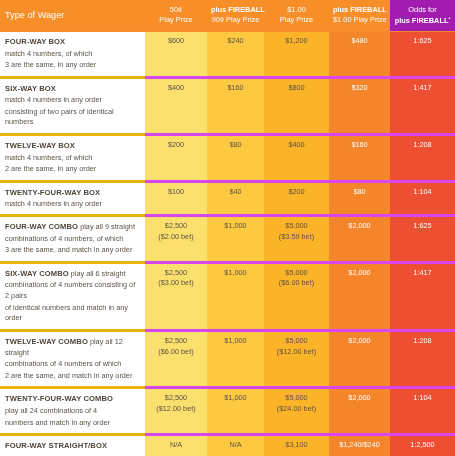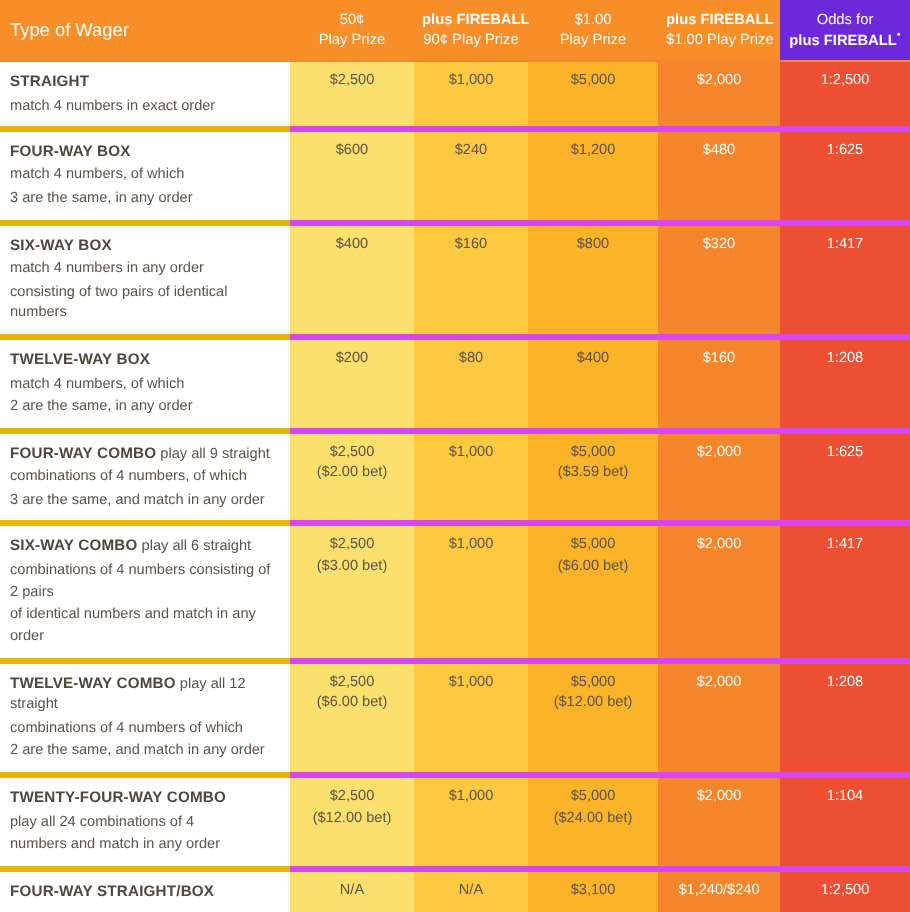--- a/index.html
+++ b/index.html
@@ -33,21 +33,21 @@
     vertical-align: top;
     text-align: center;
     white-space: nowrap;
   }
   thead th.h-wager {
     text-align: left;
     padding-left: 5px;
     font-size: 9.2px;
     vertical-align: middle;
   }
-  thead th.h-odds { background: #6d28d9; }
+  thead th.h-odds { background: #a21caf; }
   thead th .b { font-weight: bold; }
   thead th .ln { display: block; text-align: center; }
   sup.tm { font-size: 5.5px; vertical-align: super; }
 
   
   tbody td {
     vertical-align: top;
     font-size: 7.3px;
     line-height: 1.45;
     padding: 4px 4px 4px 4px;
@@ -114,38 +114,20 @@
           <span class="ln">$1.00 Play Prize</span>
         </th>
         <th class="h-odds">
           <span class="ln">Odds for</span>
           <span class="ln"><span class="b">plus FIREBALL</span><sup class="tm">•</sup></span>
         </th>
       </tr>
   </thead>
   <tbody>
       <tr>
-        <td class="wager"><span class="title">STRAIGHT</span><span class="desc">match 4 numbers in exact order</span></td>
-        <td class="p50">
-          <span class="sub">$2,500</span>
-        </td>
-        <td class="fb50">
-          <span class="sub">$1,000</span>
-        </td>
-        <td class="p100">
-          <span class="sub">$5,000</span>
-        </td>
-        <td class="fb100">
-          <span class="sub">$2,000</span>
-        </td>
-        <td class="odds">
-          <span class="sub">1:2,500</span>
-        </td>
-      </tr>
-      <tr>
         <td class="wager"><span class="title">FOUR-WAY BOX</span><span class="desc">match 4 numbers, of which</span><span class="desc">3 are the same, in any order</span></td>
         <td class="p50">
           <span class="sub">$600</span>
         </td>
         <td class="fb50">
           <span class="sub">$240</span>
         </td>
         <td class="p100">
           <span class="sub">$1,200</span>
         </td>
@@ -183,20 +165,38 @@
           <span class="sub">$80</span>
         </td>
         <td class="p100">
           <span class="sub">$400</span>
         </td>
         <td class="fb100">
           <span class="sub">$160</span>
         </td>
         <td class="odds">
           <span class="sub">1:208</span>
+        </td>
+      </tr>
+      <tr>
+        <td class="wager"><span class="title">TWENTY-FOUR-WAY BOX</span><span class="desc">match 4 numbers in any order</span></td>
+        <td class="p50">
+          <span class="sub">$100</span>
+        </td>
+        <td class="fb50">
+          <span class="sub">$40</span>
+        </td>
+        <td class="p100">
+          <span class="sub">$200</span>
+        </td>
+        <td class="fb100">
+          <span class="sub">$80</span>
+        </td>
+        <td class="odds">
+          <span class="sub">1:104</span>
         </td>
       </tr>
       <tr>
         <td class="wager"><span class="title">FOUR-WAY COMBO</span> <span class="inline-desc">play all 9 straight</span><span class="desc">combinations of 4 numbers, of which</span><span class="desc">3 are the same, and match in any order</span></td>
         <td class="p50">
           <span class="sub">$2,500</span>
           <span class="sub">($2.00 bet)</span>
         </td>
         <td class="fb50">
           <span class="sub">$1,000</span>

